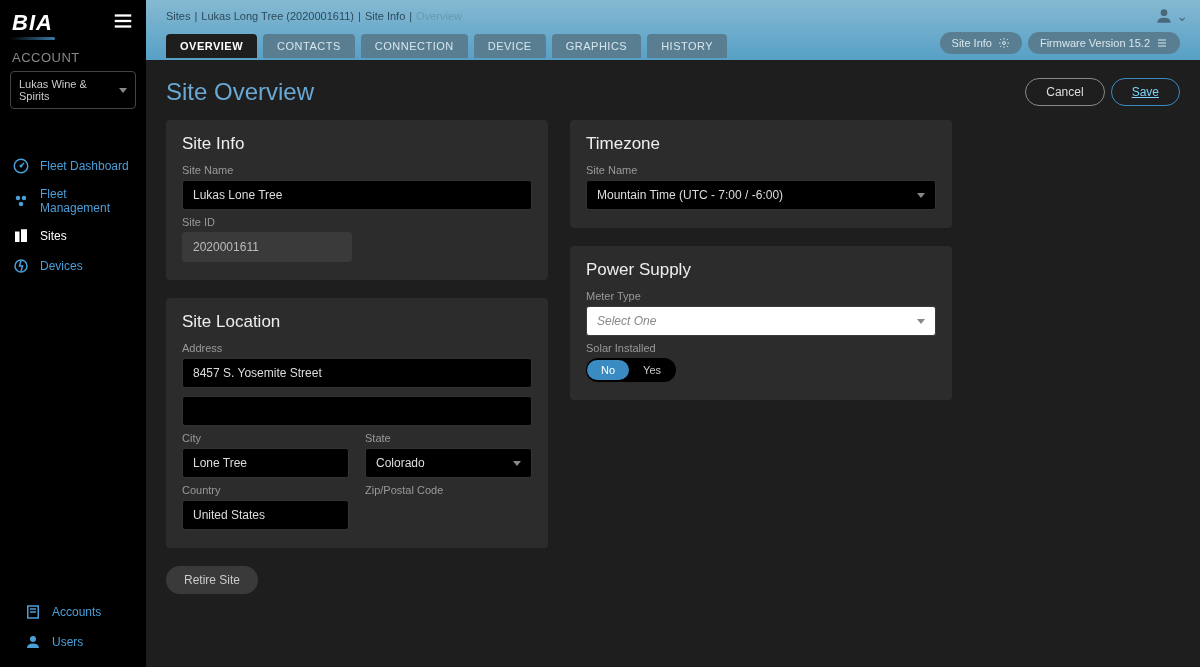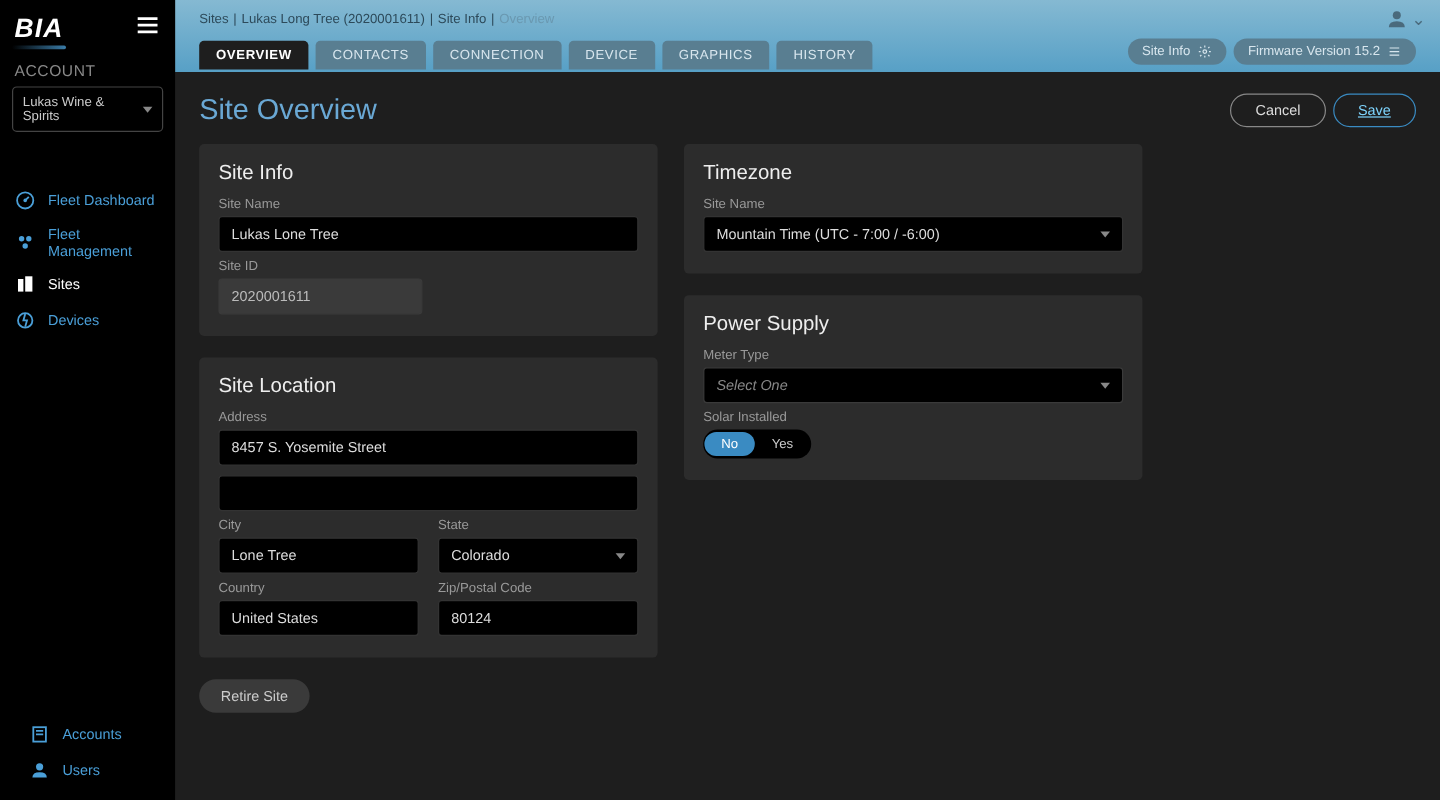--- a/index.html
+++ b/index.html
@@ -255,21 +255,21 @@
     border-radius: 3px;
     padding: 7px 10px;
     font-size: 12px;
     color: #ddd;
     width: 100%;
     display: flex;
     justify-content: space-between;
     align-items: center;
     cursor: pointer;
   }
-  .select.muted { background: #000000; border-color:#3a3a3a; }
+  .select.muted { background: #ffffff; border-color:#3a3a3a; }
   .select.muted .sel-text{ color:#888; font-style: italic;}
   .select .tri {
     width: 0; height: 0;
     border-left: 4px solid transparent;
     border-right: 4px solid transparent;
     border-top: 5px solid #888;
   }
   .row2 {
     display: flex;
     gap: 16px;
@@ -477,21 +477,20 @@
               </div>
             </div>
           </div>
           <div class="row2">
             <div>
               <div class="field-label">Country</div>
               <input class="text-input" value="United States" style="">
             </div>
             <div>
               <div class="field-label">Zip/Postal Code</div>
-              <input class="text-input" value="80124" style="">
             </div>
           </div>
         </div>
 
         <button class="retire">Retire Site</button>
       </div>
 
       <div class="col">
         <div class="card">
           <div class="card-title">Timezone</div>

